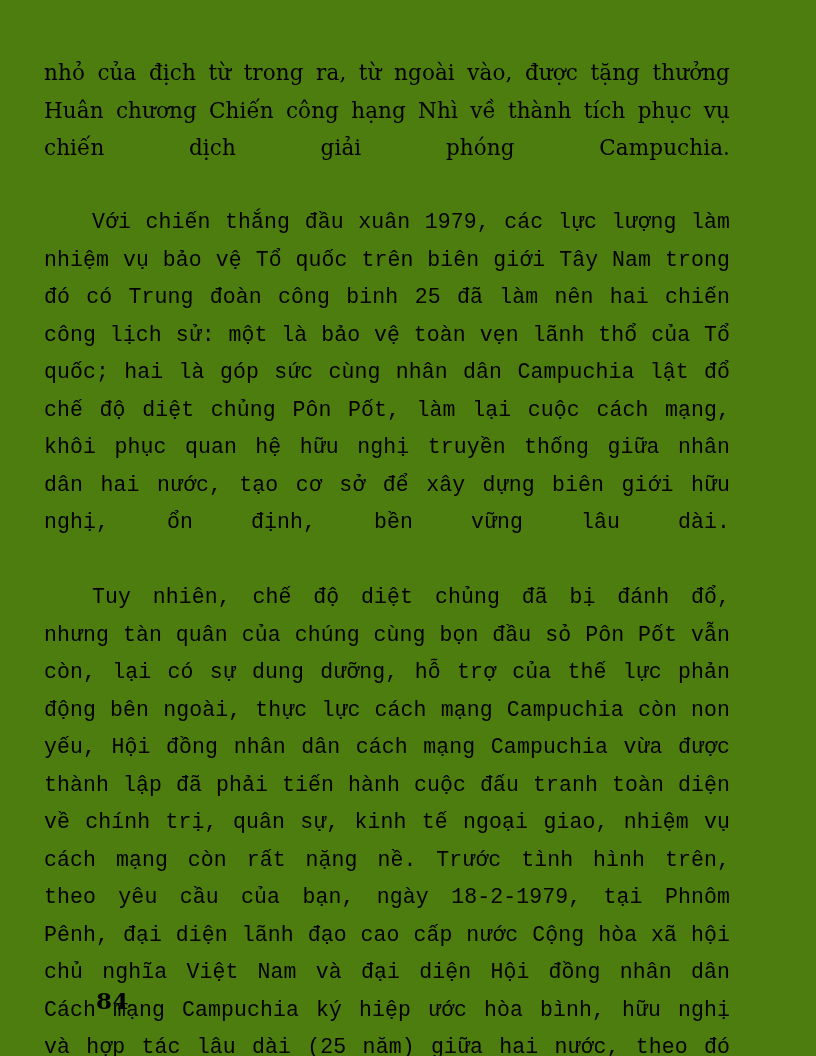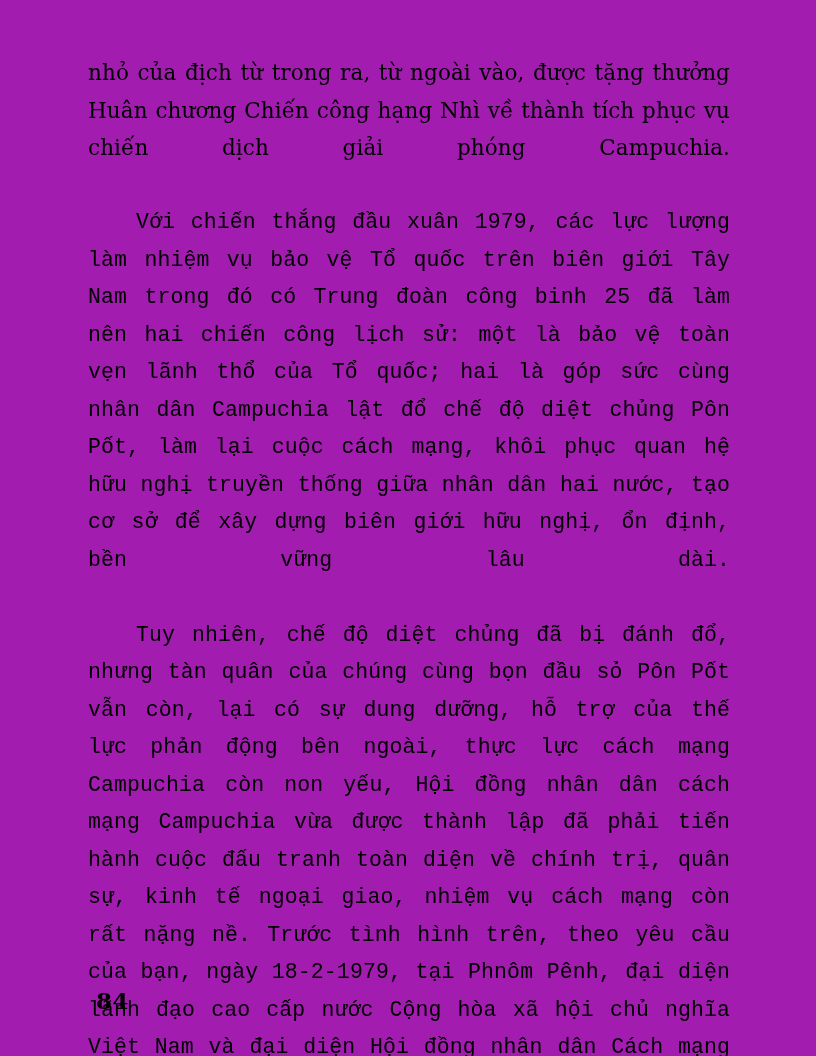--- a/index.html
+++ b/index.html
@@ -14,22 +14,22 @@
     font-family: "DejaVu Serif", serif;
     color: #000000;
   }
   .page {
     position: absolute;
     left: 0;
     top: 0;
     width: 816px;
     height: 1056px;
     box-sizing: border-box;
-    padding: 48px 86px 40px 88px;
-    background: #a21caf;
+    padding: 48px 86px 40px 44px;
+    background: #4d7c0f;
   }
   .body-text {
     margin-top: 6px;
     font-size: 21.5px;
     line-height: 37.5px;
     text-align: justify;
     text-justify: inter-word;
     letter-spacing: 0.1px;
     word-spacing: 0.5px;
   }

